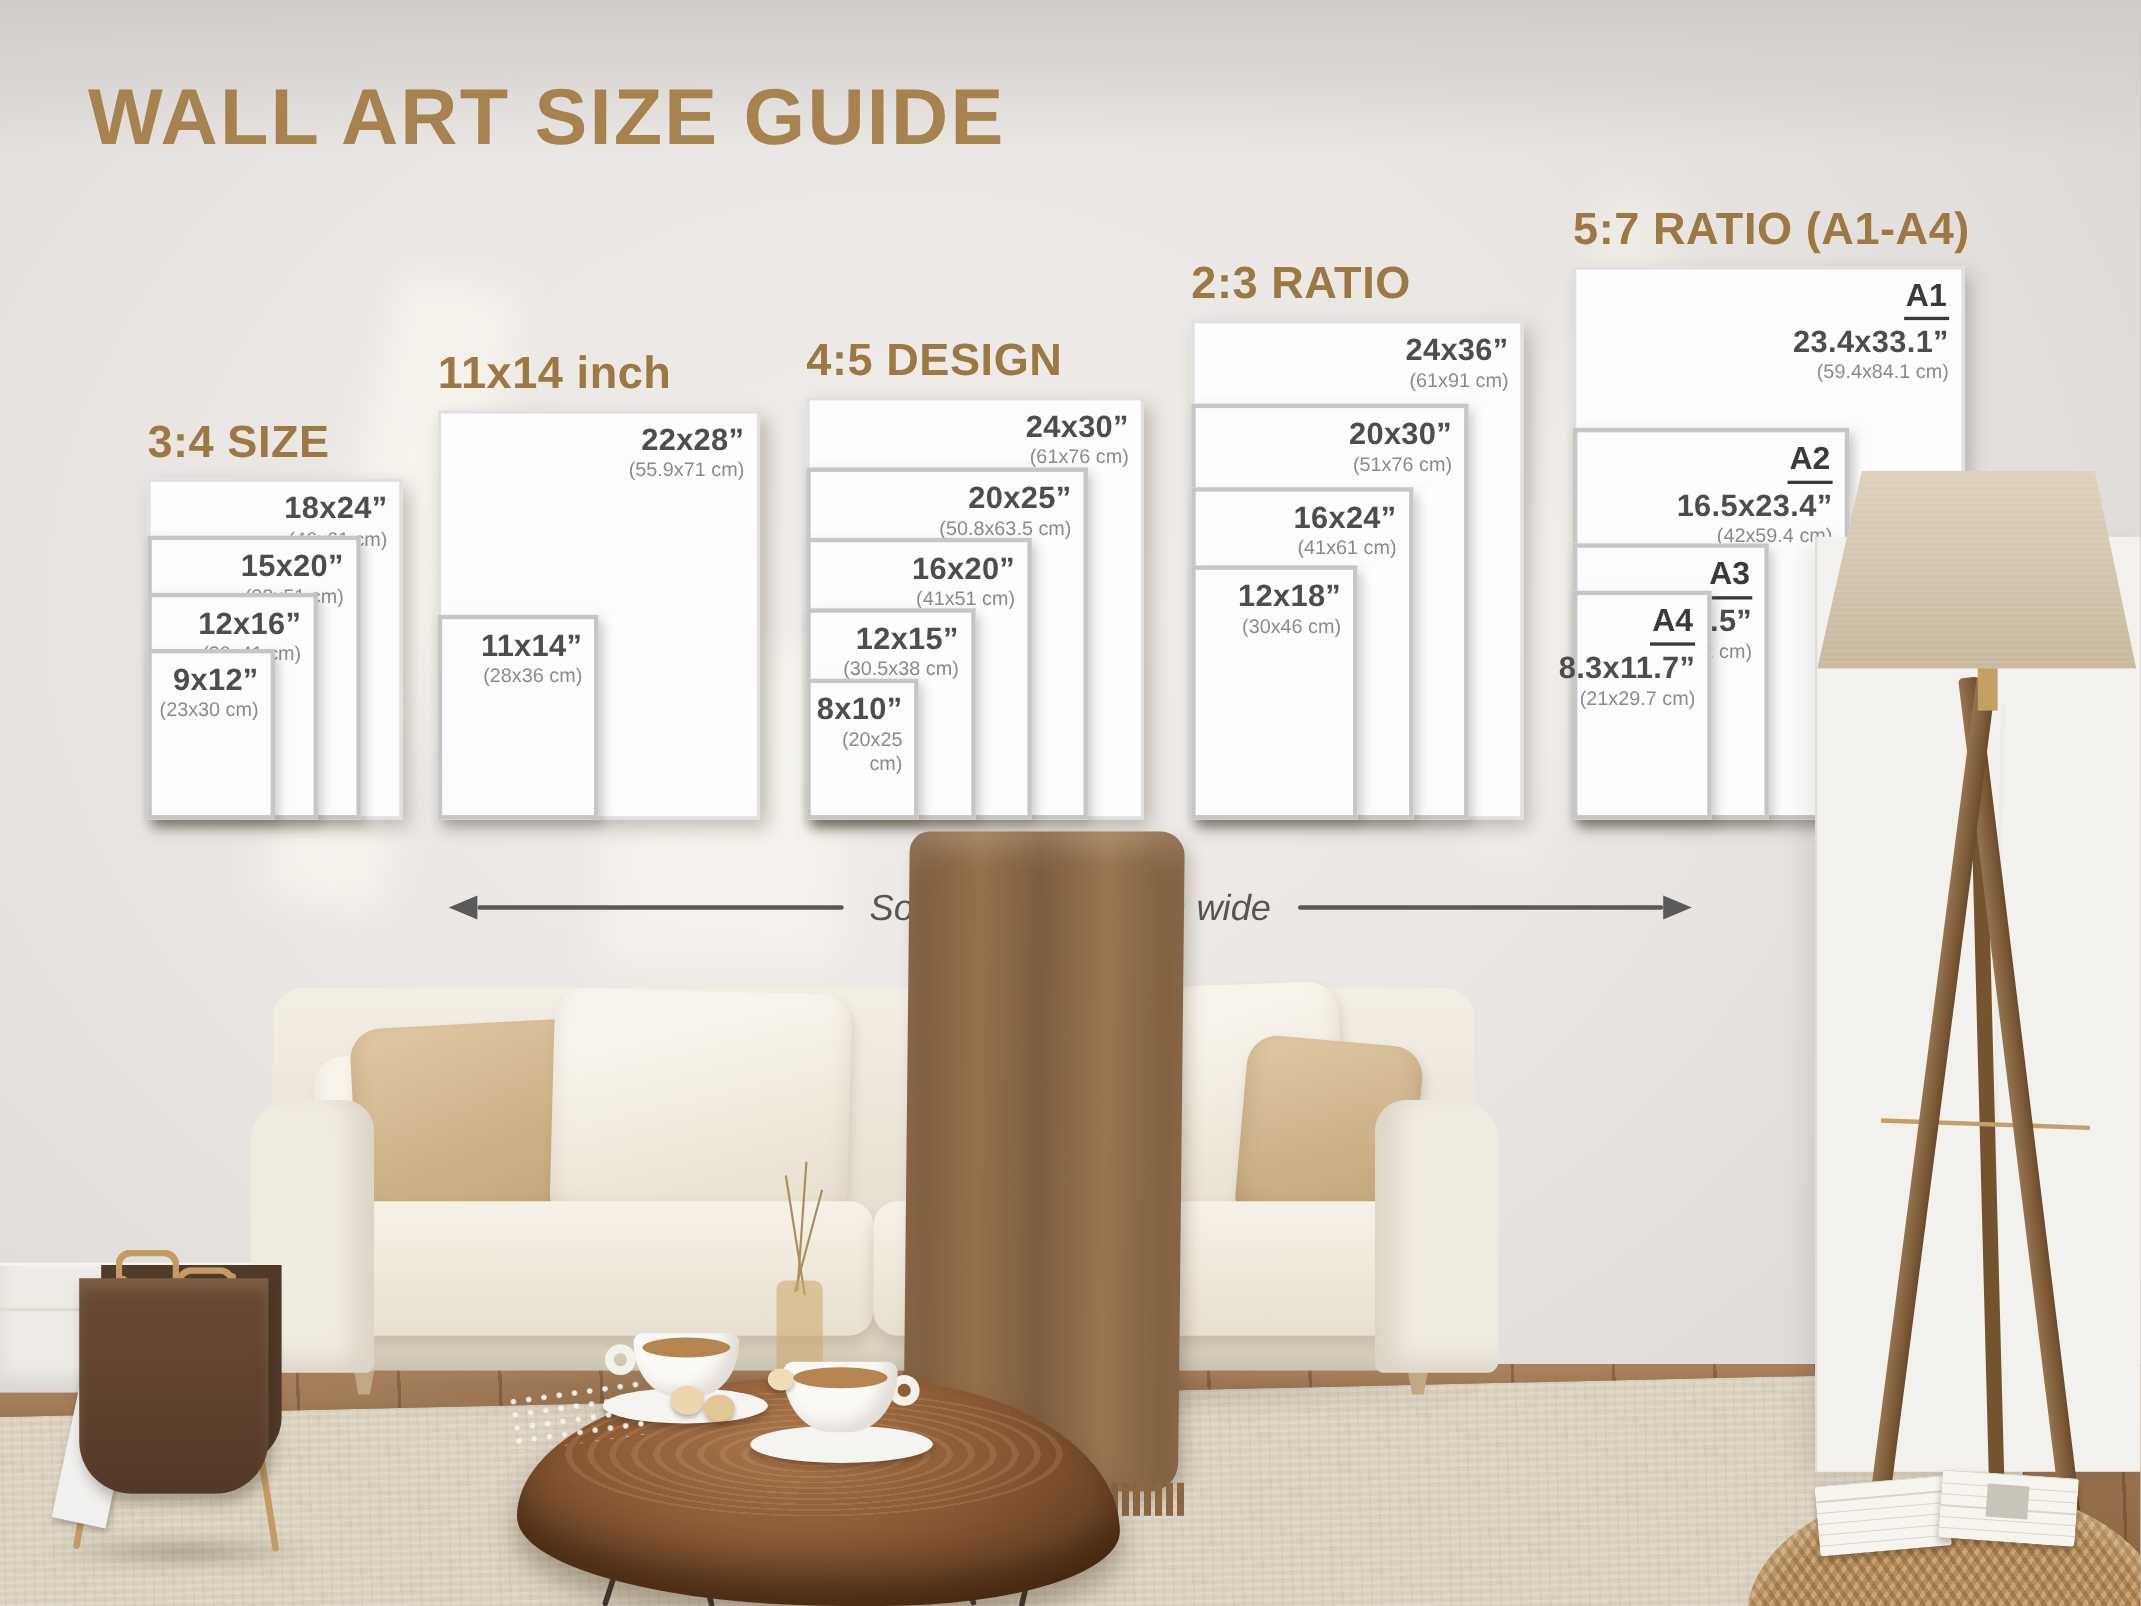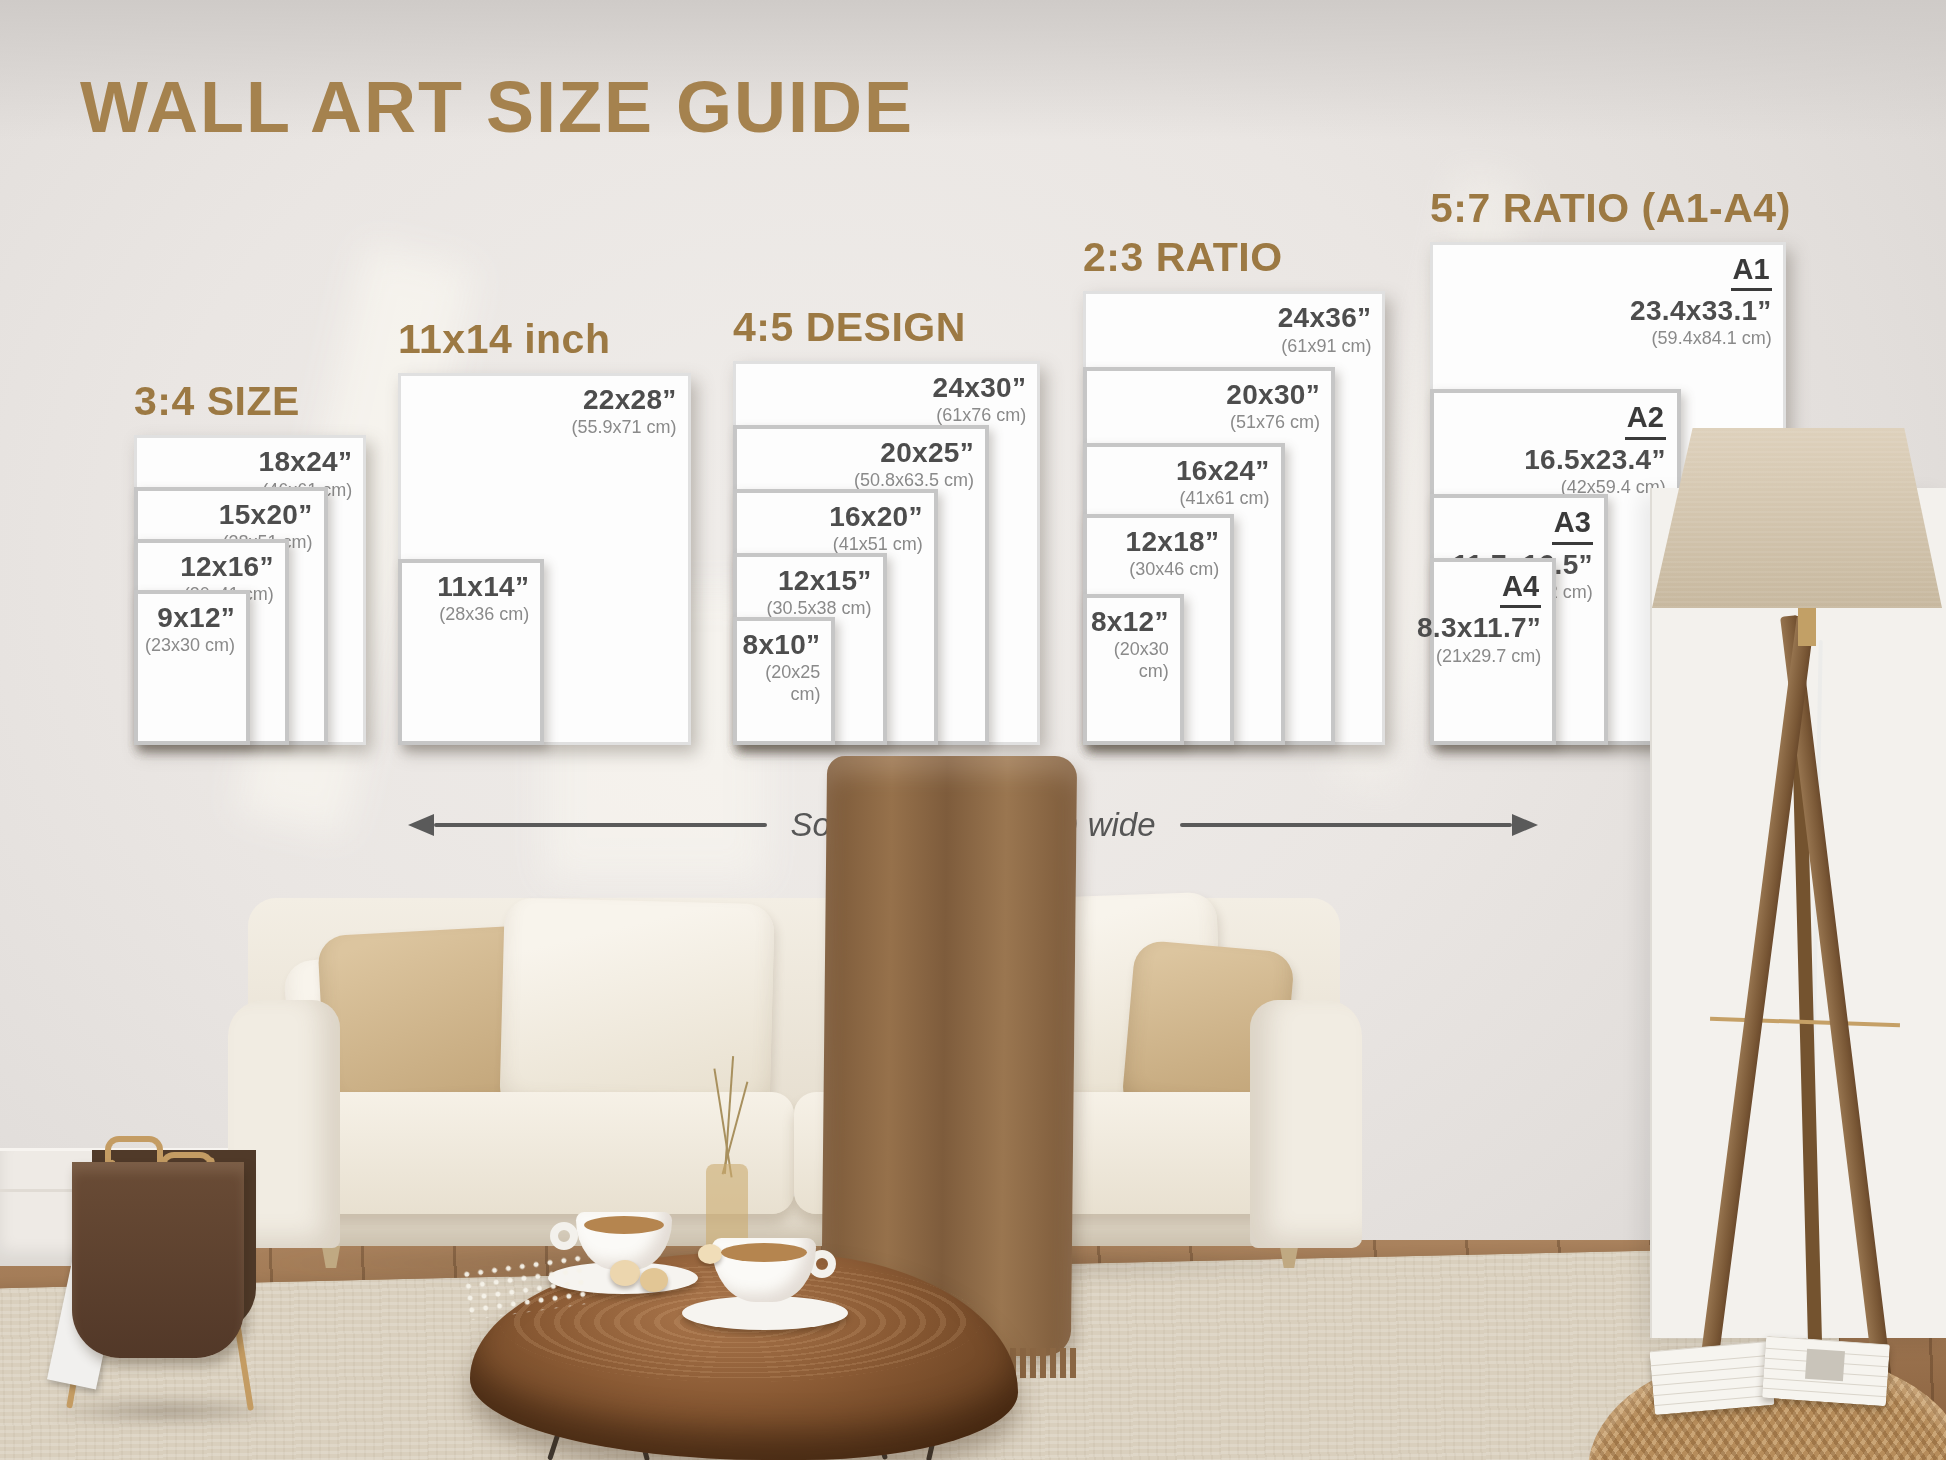--- a/index.html
+++ b/index.html
@@ -302,26 +302,20 @@
             <div class="frame-size">16x24”</div>
             <div class="frame-cm">(41x61 cm)</div>
           </div>
         </div>
         <div class="frame frame-nested" style="width: 151.2px; height: 231px; z-index: 4;">
           <div class="frame-label">
             <div class="frame-size">12x18”</div>
             <div class="frame-cm">(30x46 cm)</div>
           </div>
         </div>
-        <div class="frame frame-nested" style="width: 100.8px; height: 151.2px; z-index: 5;">
-          <div class="frame-label">
-            <div class="frame-size">8x12”</div>
-            <div class="frame-cm">(20x30 cm)</div>
-          </div>
-        </div>
       </div>
       <div class="size-group" style="left: 1430px; top: 241.88px; width: 355.68px; height: 503.12px;">
         <div class="group-header">5:7 RATIO (A1-A4)</div>
         <div class="frame frame-outer" style="width: 355.68px; height: 503.12px; z-index: 1;">
           <div class="frame-label">
             <div><span class="frame-name">A1</span></div>
             <div class="frame-size">23.4x33.1”</div>
             <div class="frame-cm">(59.4x84.1 cm)</div>
           </div>
         </div>
@@ -332,21 +326,21 @@
             <div class="frame-cm">(42x59.4 cm)</div>
           </div>
         </div>
         <div class="frame frame-nested" style="width: 177.84px; height: 250.8px; z-index: 3;">
           <div class="frame-label">
             <div><span class="frame-name">A3</span></div>
             <div class="frame-size">11.7x16.5”</div>
             <div class="frame-cm">(29.7x42 cm)</div>
           </div>
         </div>
-        <div class="frame frame-nested" style="width: 126.16px; height: 187px; z-index: 4;">
+        <div class="frame frame-nested" style="width: 126.16px; height: 208px; z-index: 4;">
           <div class="frame-label">
             <div><span class="frame-name">A4</span></div>
             <div class="frame-size">8.3x11.7”</div>
             <div class="frame-cm">(21x29.7 cm)</div>
           </div>
         </div>
       </div>
     </div>
 
   <div class="sofa-arrow">

